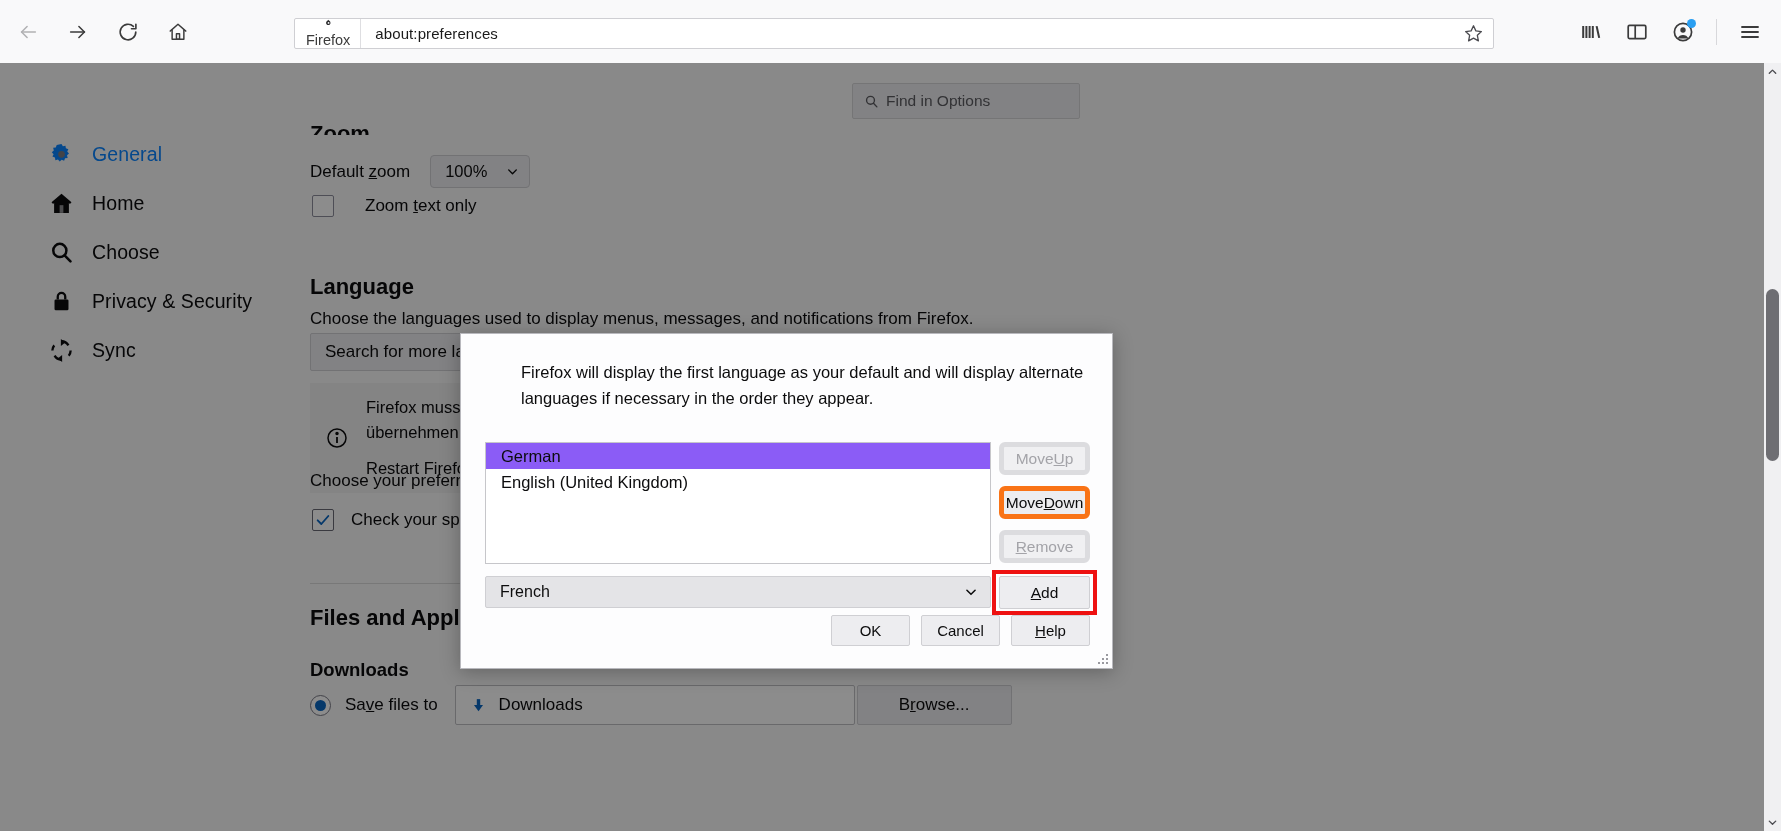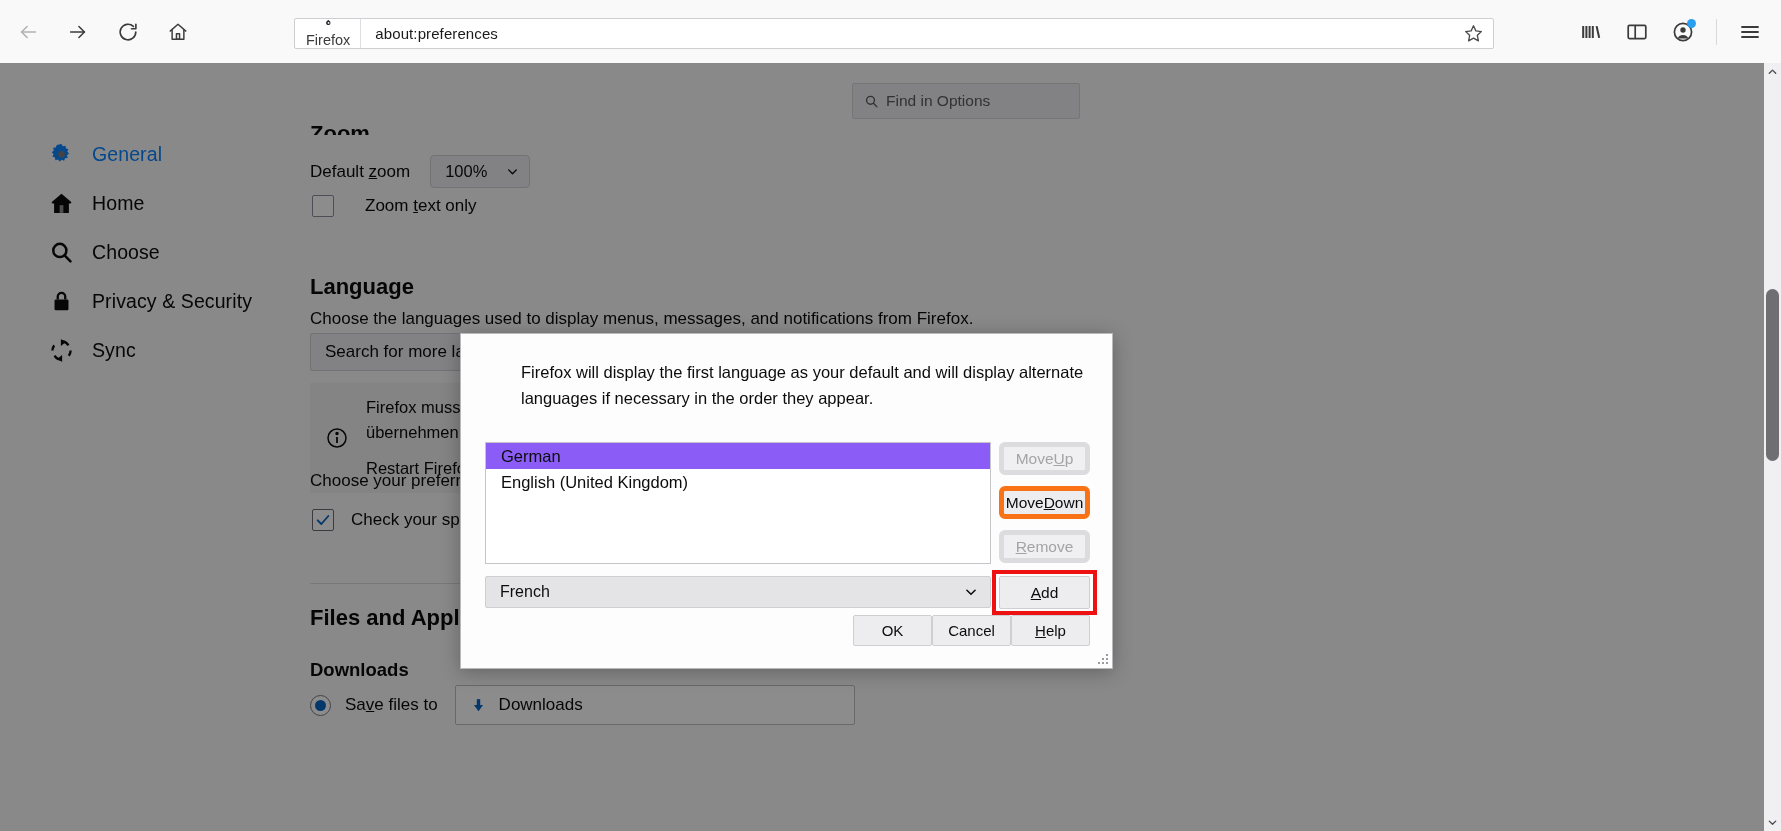--- a/index.html
+++ b/index.html
@@ -266,21 +266,21 @@
   #lang-select {
     position: absolute; left: 24px; top: 242px;
     width: 506px; height: 32px;
     background: #e4e4e7; border: 1px solid #cfcfd3; border-radius: 2px;
     display: flex; align-items: center; justify-content: space-between;
     padding: 0 12px 0 14px;
     font-size: 16px; color: #0c0c0d;
   }
   #dialog-footer {
     position: absolute; left: 0; bottom: 22px; width: 653px;
-    display: flex; justify-content: flex-end; padding-right: 24px; text-align: center;
+    display: flex; justify-content: flex-end; gap: 11px; padding-right: 24px; text-align: center;
   }
   .footer-btn {
     width: 79px; height: 31px;
     background: #ededf0; border: 1px solid #cfcfd3; border-radius: 2px;
     display: flex; align-items: center; justify-content: center;
     font-size: 15px; color: #0c0c0d;
   }
   .footer-btn u { text-decoration: underline; }
   #resize-grip {
     position: absolute; right: 3px; bottom: 3px;
@@ -506,20 +506,23 @@
           <span class="dot"></span>
         </span>
       <span class="lbl" style="margin-left:14px;">Sa<u>v</u>e files to</span>
       <span id="downloads-field" style="margin-left:17px;">
         <svg width="17" height="17" viewBox="0 0 24 24" fill="#0a66c2">
           <rect x="9.6" y="3" width="4.8" height="10"></rect>
             <polygon points="5.6,11.4 18.4,11.4 12,20"></polygon>
         </svg>
         <span>Downloads</span>
       </span>
+      <span id="browse-btn" style="margin-left:2px;">
+        <span>B<u>r</u>owse...</span>
+      </span>
     </div>
   </div>
 
   <div id="page-dim"></div>
 
   <div id="page-scrollbar">
     <div class="sb-arrow" id="sb-up">
       <svg width="11" height="11" viewBox="0 0 24 24" fill="none" stroke="currentColor" stroke-width="3" stroke-linecap="round" stroke-linejoin="round">
           <polyline points="5,16 12,9 19,16"></polyline>
         </svg>

